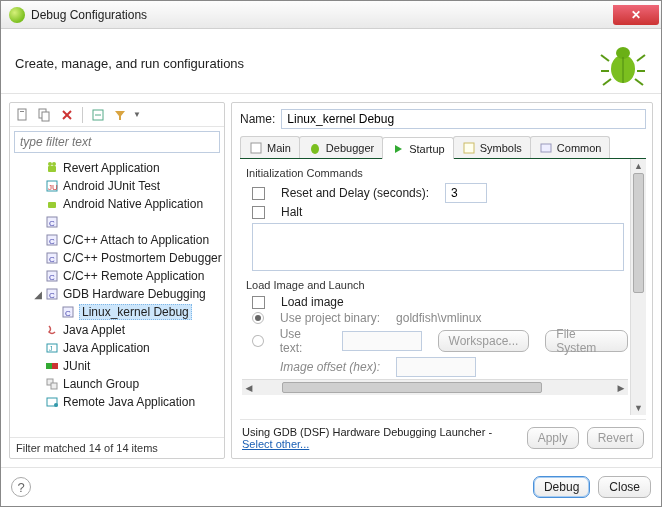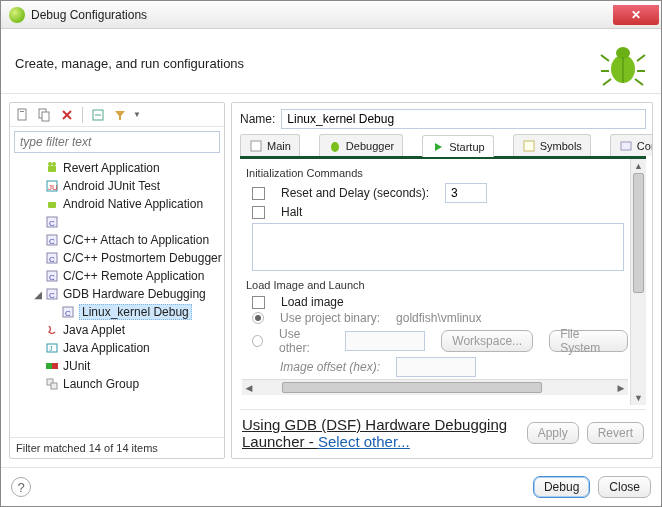--- a/index.html
+++ b/index.html
@@ -26,21 +26,21 @@
 .node .twisty { width:12px; text-align:center; color:#666; font-size:10px; }
 .node .ticon { width:16px; height:16px; margin-right:3px; display:flex; align-items:center; justify-content:center; }
 .node .ticon svg { width:14px; height:14px; }
 .node.depth1 { padding-left: 18px; }
 .node.depth2 { padding-left: 34px; }
 .node.selected .lbl { background:#cde6fb; border:1px dotted #7fb7e8; padding:0 2px; }
 .leftfooter { border-top:1px solid #e5e5e5; padding:4px 6px; font-size:11px; color:#333; }
 .rightcol { flex:1; display:flex; flex-direction:column; border:1px solid #d0d0d0; border-radius:2px; padding:6px 6px 6px 8px; overflow:hidden; }
 .namerow { display:flex; align-items:center; gap:6px; margin-bottom:6px; }
 .namerow input { flex:1; height:20px; border:1px solid #bfcde0; padding:0 5px; font-size:12px; }
-.tabs { display:flex; align-items:flex-end; border-bottom:3px solid #14532d; height:24px;gap:20px; }
+.tabs { display:flex; align-items:flex-end; border-bottom:1px solid #14532d; height:24px; }
 .tab { display:flex; align-items:center; gap:4px; height:22px; padding:0 8px; border:1px solid #d0d0d0; border-bottom:none; background:#f3f3f3; margin-right:-1px; border-radius:3px 3px 0 0; font-size:11px; }
 .tab.active { background:#fff; position:relative; top:1px; }
 .tab .ti { width:14px; height:14px; display:flex; align-items:center; justify-content:center; }
 .content { flex:1; display:flex; overflow:hidden; }
 .scrollarea { flex:1; overflow:hidden; padding:6px 2px 0 2px; }
 .vscroll { width:16px; background:#f0f0f0; border-left:1px solid #ddd; position:relative; }
 .vscroll .thumb { position:absolute; left:2px; right:2px; top:14px; height:120px; background:#cfcfcf; border:1px solid #aaa; border-radius:2px; }
 .vscroll .arrow { position:absolute; left:0; right:0; height:14px; display:flex; align-items:center; justify-content:center; color:#666; font-size:9px; }
 .vscroll .arrow.up { top:0; } .vscroll .arrow.down { bottom:0; }
 .grouplabel { font-size:11px; color:#333; margin:2px 0 4px 4px; }
@@ -53,21 +53,21 @@
 .inlineinput { height:20px; border:1px solid #bfcde0; padding:0 5px; font-size:12px; }
 .textarea { margin:4px 4px 8px 10px; height:48px; border:1px solid #bfcde0; background:#fff; }
 .btn { height:22px; padding:0 10px; border:1px solid #b5b5b5; background:linear-gradient(#fdfdfd,#ececec); border-radius:7px; font-size:12px; display:inline-flex; align-items:center; }
 .btn.disabled { color:#9a9a9a; }
 .btn.primary { border-color:#4a90d9; box-shadow:0 0 0 1px #a7ccf1 inset; }
 .hscroll { height:16px; border-top:1px solid #ddd; background:#f0f0f0; position:relative; margin-top:2px; }
 .hscroll .thumb { position:absolute; top:2px; bottom:2px; left:40px; width:260px; background:#cfcfcf; border:1px solid #aaa; border-radius:2px; }
 .hscroll .arrow { position:absolute; top:0; bottom:0; width:14px; display:flex; align-items:center; justify-content:center; color:#666; font-size:9px; }
 .hscroll .arrow.l { left:0; } .hscroll .arrow.r { right:0; }
 .launcherrow { display:flex; align-items:center; padding:6px 2px 2px 2px; border-top:1px solid #e5e5e5; margin-top:4px; gap:8px; }
-.launcherrow .txt { flex:1; font-size:15px;text-decoration:underline; }
+.launcherrow .txt { flex:1; font-size:11px; }
 .launcherrow a { color:#1a5fb4; text-decoration:underline; }
 .dlgfooter { border-top:1px solid #e3e3e3; padding:8px 10px; display:flex; align-items:center; gap:8px; }
 .dlgfooter .help { width:20px; height:20px; border:1px solid #aaa; border-radius:50%; color:#666; display:flex; align-items:center; justify-content:center; font-size:13px; }
 .dlgfooter .spacer { flex:1; }
 </style>
 </head>
 <body>
 
 <div class="window">
   <div class="titlebar">
@@ -253,20 +253,30 @@
         <div class="node depth1">
             <span class="twisty"></span>
             <span class="ticon">
               <svg viewBox="0 0 14 14">
                 <rect x="2" y="2" width="6" height="6" fill="#eee" stroke="#999"></rect>
                 <rect x="6" y="6" width="6" height="6" fill="#eee" stroke="#999"></rect>
               </svg>
             </span>
             <span class="lbl">Launch Group</span>
           </div>
+        <div class="node depth1">
+            <span class="twisty"></span>
+            <span class="ticon">
+              <svg viewBox="0 0 14 14">
+                <rect x="2" y="3" width="10" height="8" fill="#fff" stroke="#39a"></rect>
+                <circle cx="11" cy="10" r="2" fill="#39a"></circle>
+              </svg>
+            </span>
+            <span class="lbl">Remote Java Application</span>
+          </div>
       </div>
       <div class="leftfooter">Filter matched 14 of 14 items</div>
     </div>
 
     <div class="rightcol">
       <div class="namerow">
         <span>Name:</span>
         <input type="text" value="Linux_kernel Debug" style="">
       </div>
       <div class="tabs">
@@ -331,21 +341,21 @@
             <span class="chk"></span>
             <span>Load image</span>
           </div>
           <div class="row dim">
             <span class="radio checked disabled"></span>
             <span>Use project binary:</span>
             <span>goldfish\vmlinux</span>
           </div>
           <div class="row dim">
             <span class="radio disabled"></span>
-            <span>Use other:</span>
+            <span>Use text:</span>
             <input class="inlineinput" style="width: 80px;" disabled="">
             <span class="btn disabled">Workspace...</span>
             <span class="btn disabled">File System</span>
           </div>
           <div class="row dim" style="font-style:italic">
             <span style="width:12px"></span>
             <span>Image offset (hex):</span>
             <input class="inlineinput" style="width: 80px;" disabled="">
           </div>
           <div class="hscroll">

